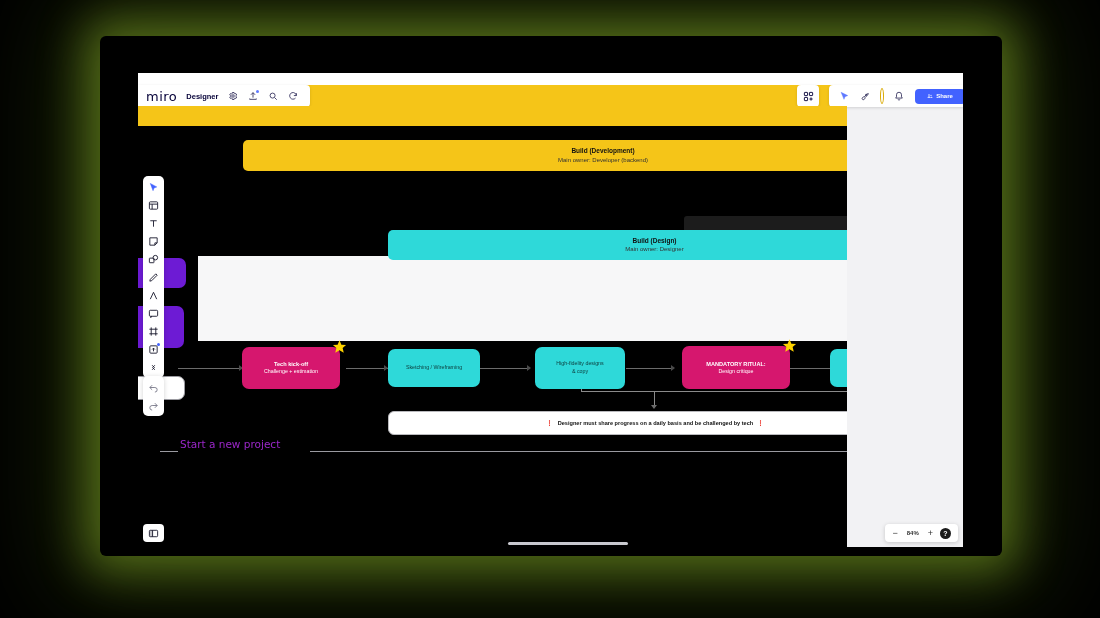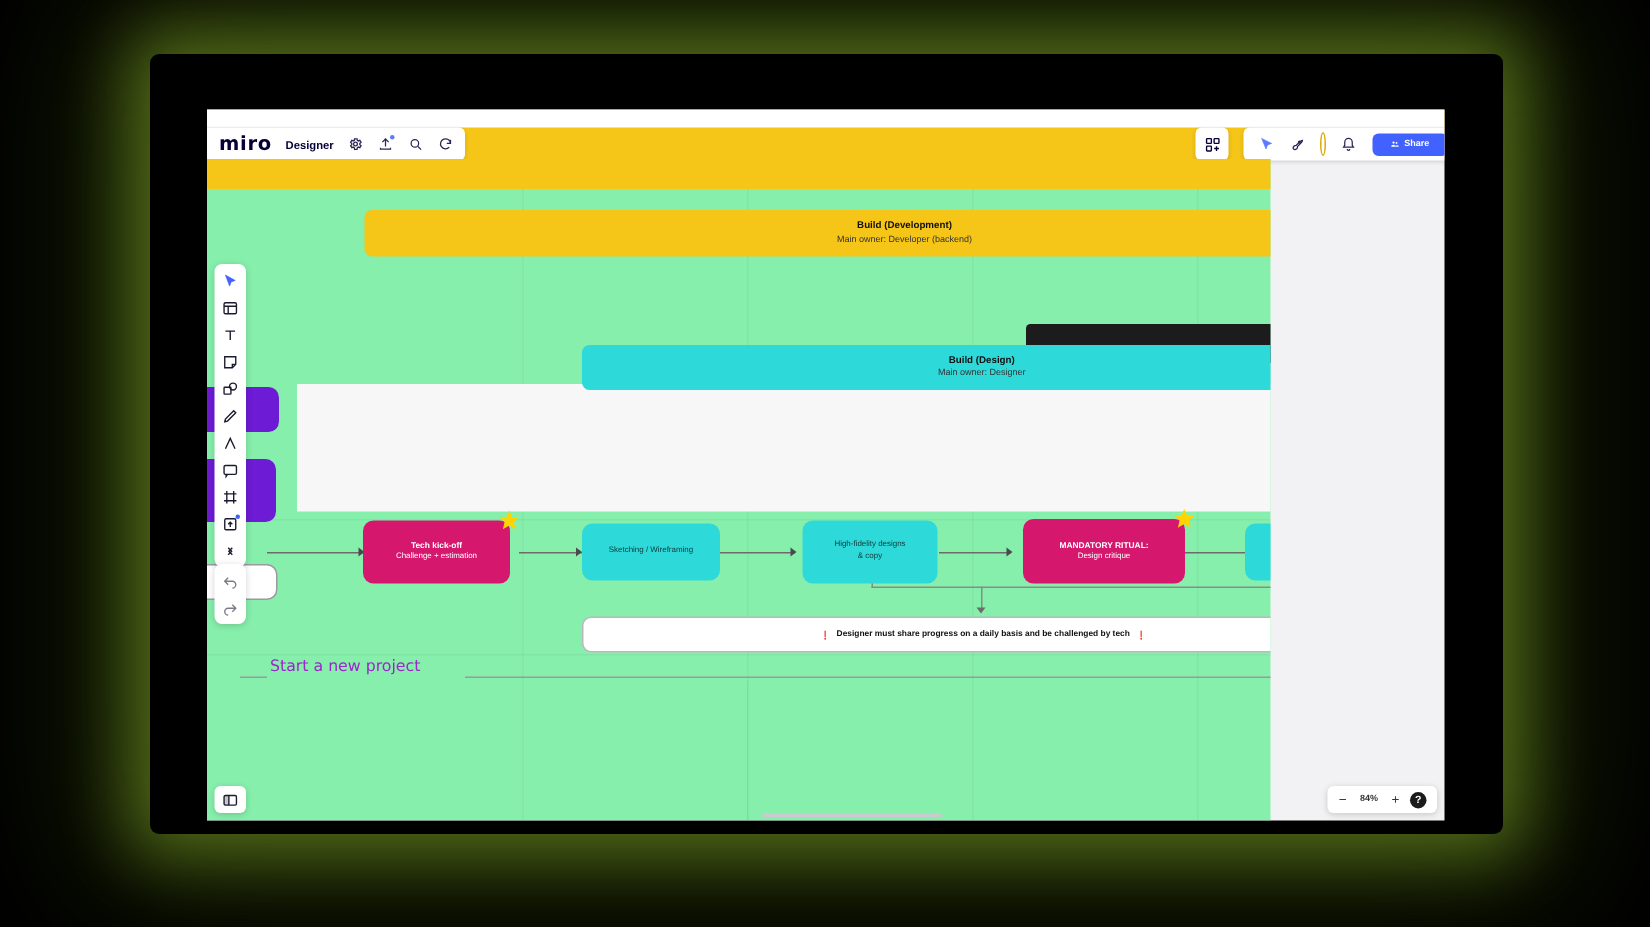--- a/index.html
+++ b/index.html
@@ -16,39 +16,39 @@
   #app{position:absolute;left:138px;top:73px;width:825px;height:474px;background:#f2f2f4;overflow:hidden;}
 
   
   .topband{position:absolute;left:0;top:0;width:825px;height:33px;background:#f5c518;}
   .topband2{position:absolute;left:0;top:0;width:825px;height:12px;background:#fff;}
 
   
   .hdr-left{position:absolute;left:0;top:12px;width:172px;height:22px;background:#fff;border-radius:0 4px 4px 0;
             display:flex;align-items:center;gap:9px;padding-left:8px;box-sizing:border-box;
             box-shadow:0 1px 3px rgba(0,0,0,.14);}
-  .miro-logo{font-size:13px;font-weight:700;letter-spacing:.5px;color:#050038;font-family:"DejaVu Sans",sans-serif;}
+  .miro-logo{font-size:13px;font-weight:400;letter-spacing:.5px;color:#050038;font-family:"DejaVu Sans",sans-serif;}
   .wf-name{font-size:7.5px;color:#050038;font-weight:600;}
   .hdr-ico{width:11px;height:11px;opacity:.85;display:flex;align-items:center;justify-content:center;cursor:pointer;}
   .hdr-ico svg{width:10px;height:10px;display:block;}
 
   .hdr-right-a{position:absolute;right:144px;top:12px;width:22px;height:22px;background:#fff;border-radius:4px;
                display:flex;align-items:center;justify-content:center;box-shadow:0 1px 3px rgba(0,0,0,.14);}
   .hdr-right-b{position:absolute;right:0;top:12px;width:134px;height:22px;background:#fff;border-radius:4px 0 0 4px;
                display:flex;align-items:center;gap:11px;padding:0 6px 0 10px;box-sizing:border-box;
                box-shadow:0 1px 3px rgba(0,0,0,.14);}
   .share-btn{margin-left:auto;background:#4262ff;color:#fff;border-radius:4px;height:15px;min-width:40px;
              display:flex;align-items:center;justify-content:center;gap:3px;padding:0 5px;font-size:6px;font-weight:700;cursor:pointer;}
   .avatar{width:12px;height:12px;border-radius:50%;background:#f5c518;border:1.5px solid #fff;box-shadow:0 0 0 1px #d9a800;}
 
   
   .frame-title{position:absolute;font-size:6.5px;font-weight:700;color:#1a1a1a;}
 
   
-  #canvas{position:absolute;left:0;top:33px;width:709px;height:441px;background:#86efac;overflow:hidden;}
+  #canvas{position:absolute;left:0;top:33px;width:709px;height:441px;background:#000000;overflow:hidden;}
   .grid-v{position:absolute;top:0;bottom:0;width:1px;background:rgba(0,0,0,.035);}
   .grid-h{position:absolute;left:0;right:0;height:1px;background:rgba(0,0,0,.035);}
 
   .frame-white{position:absolute;background:#f7f7f8;}
 
   .band{position:absolute;border-radius:5px;display:flex;flex-direction:column;align-items:center;justify-content:center;}
   .band .b-t{font-size:6.5px;font-weight:700;color:#111;line-height:1.35;}
   .band .b-s{font-size:6px;color:#333;line-height:1.35;}
   .band-yellow{background:#f5c518;}
   .band-teal{background:#2ed9d9;}

